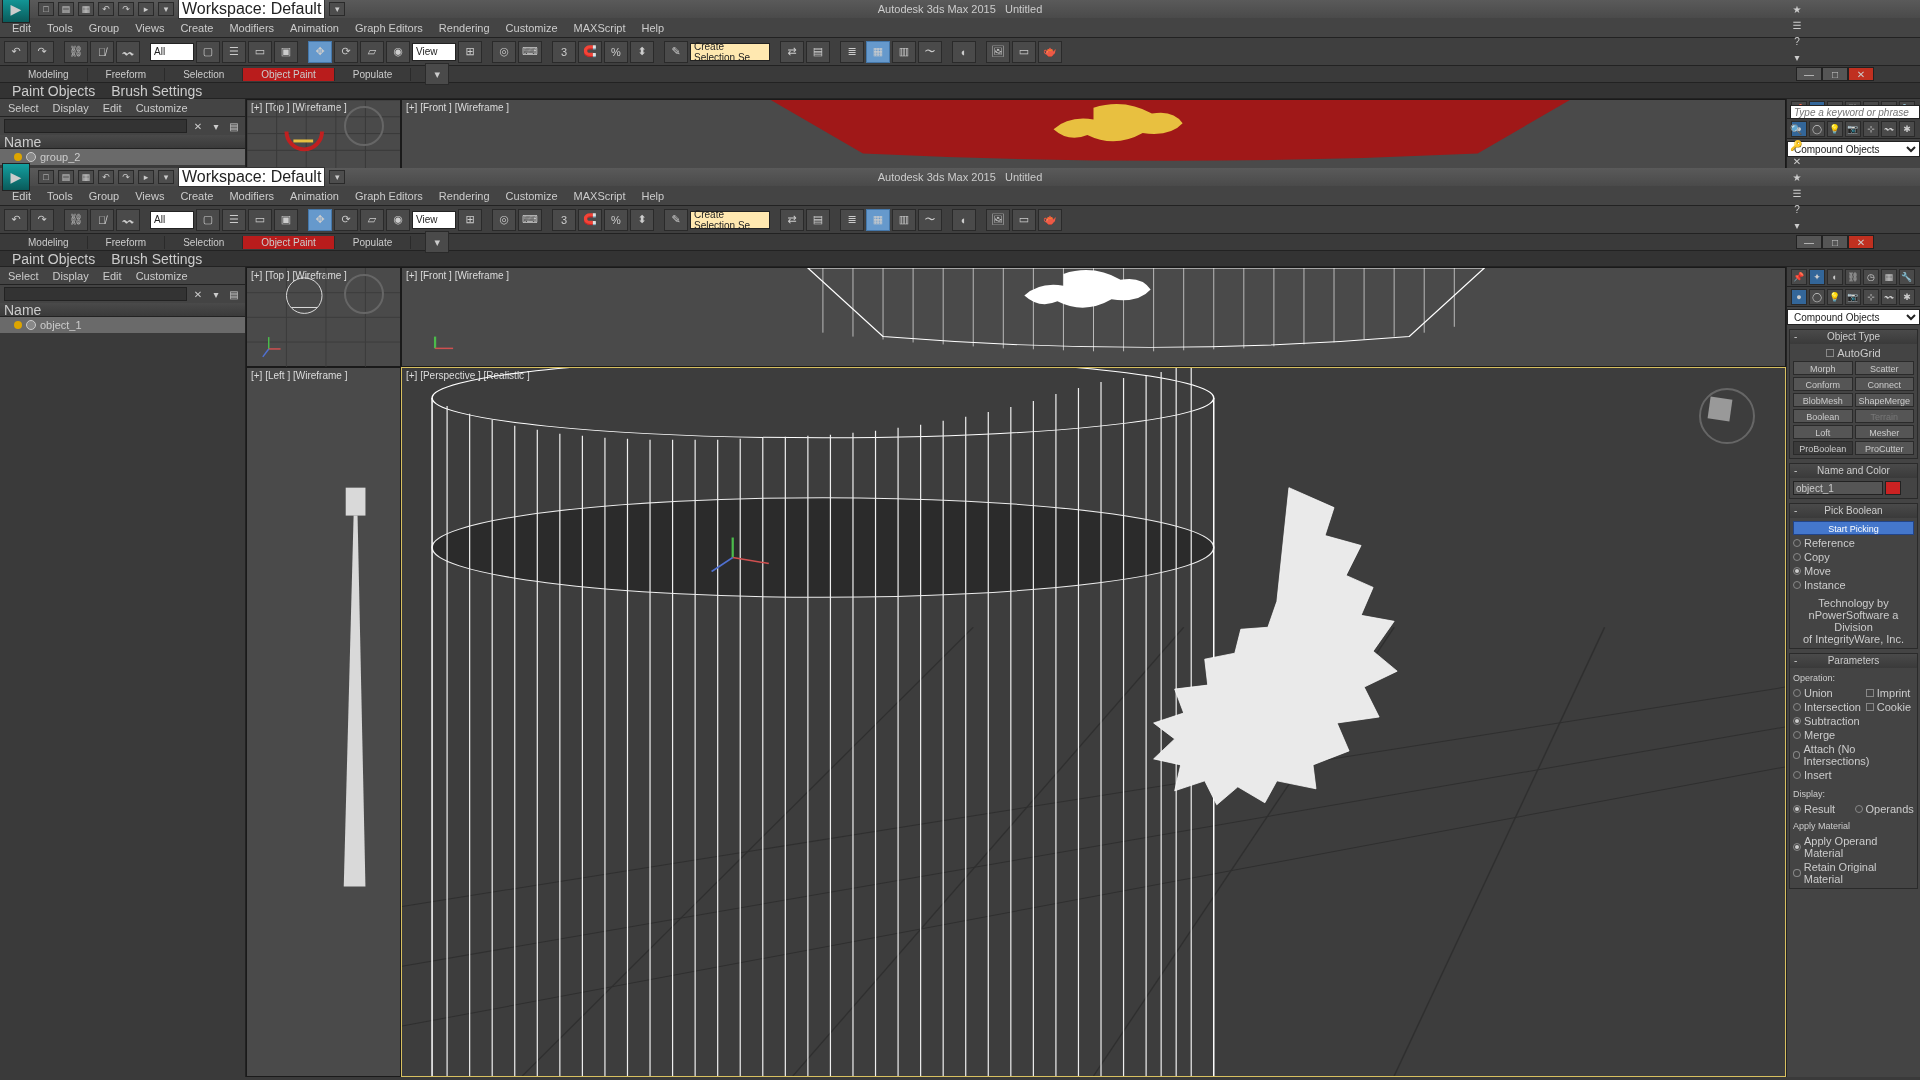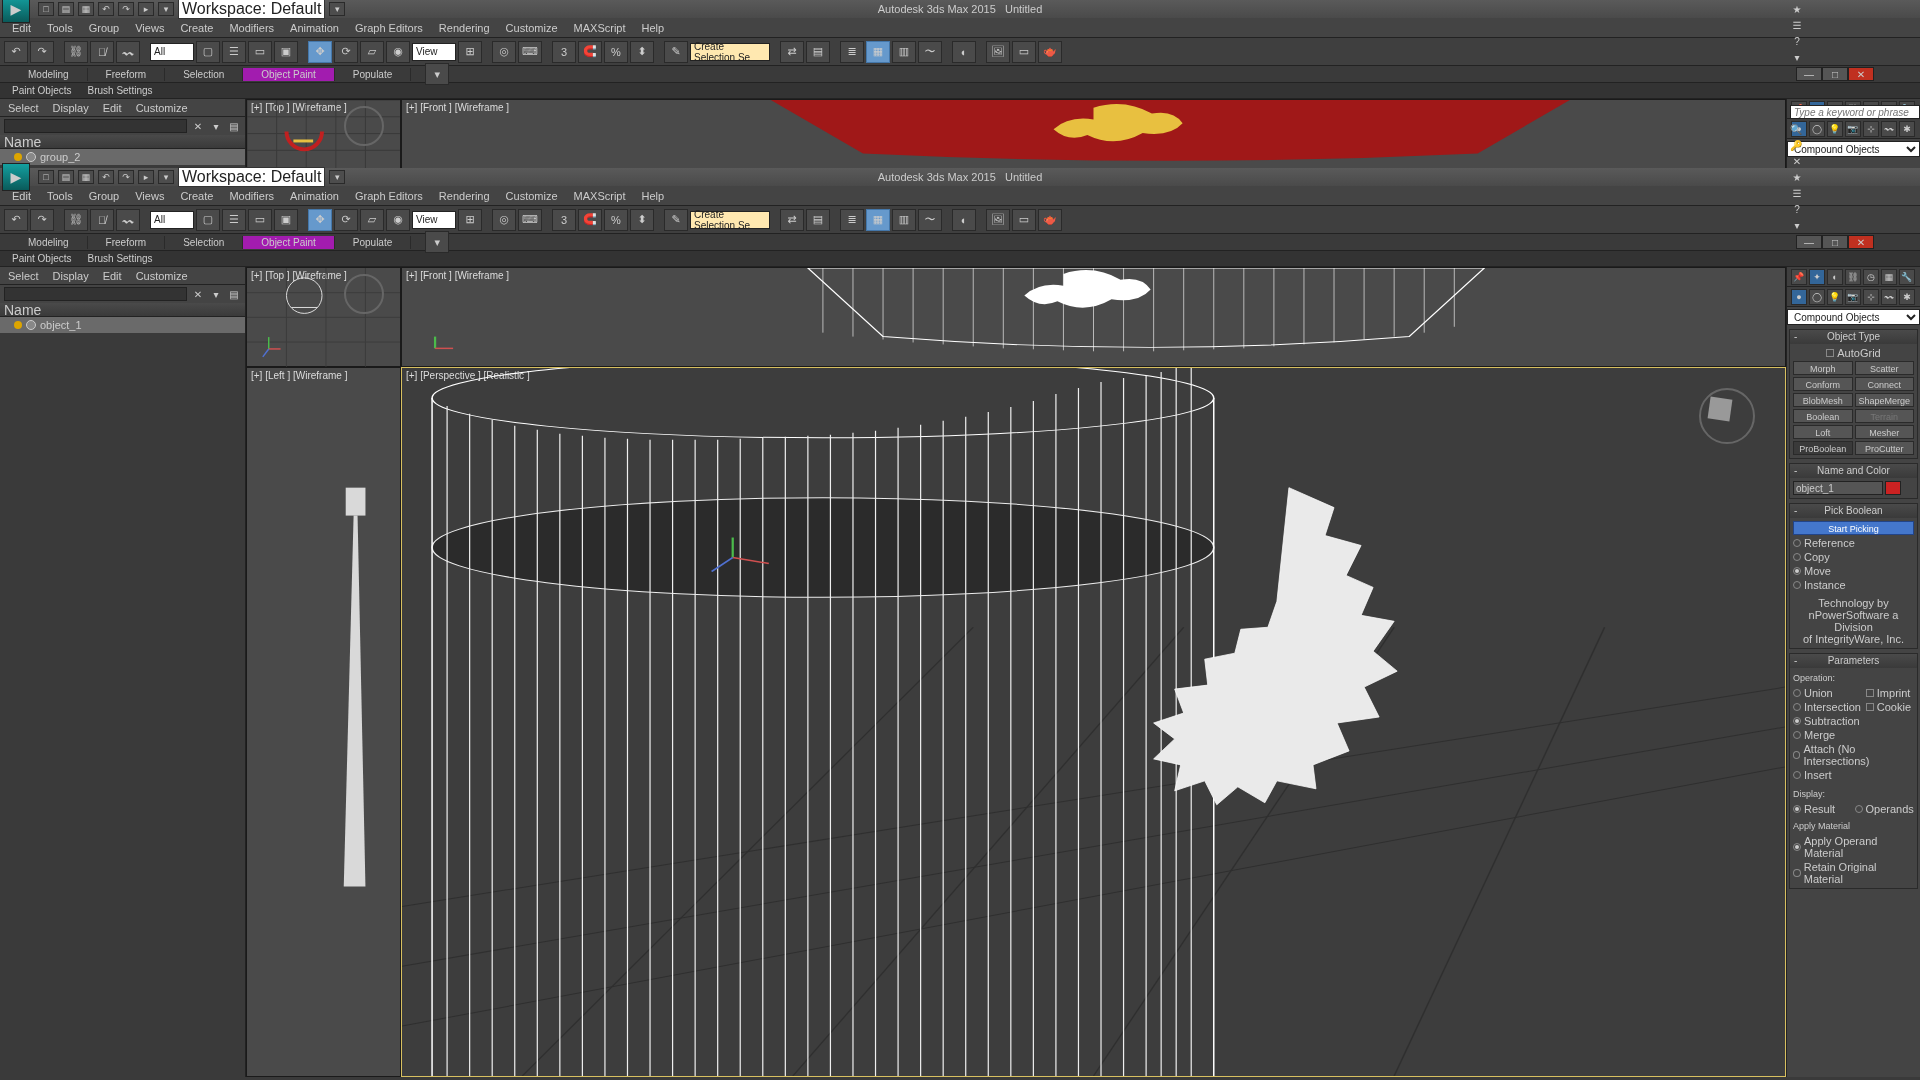--- a/index.html
+++ b/index.html
@@ -27,23 +27,23 @@
 .maintb { height: 28px; background: #3f3f3f; border-bottom: 1px solid #222; display: flex; align-items: center; padding: 0 4px; gap: 2px; }
 .tb-btn { width: 24px; height: 22px; border: 1px solid #2a2a2a; background: #4a4a4a; display: inline-flex; align-items: center; justify-content: center; font-size: 11px; }
 .tb-btn.active { background: #6699cc; border-color: #4477aa; }
 .tb-sep { width: 6px; }
 .tb-combo { height: 18px; background: #fff; border: 1px solid #222; color: #222; font-size: 10px; padding: 0 3px; display:inline-flex; align-items:center; }
 .tb-combo.sel-set { background: #ffe8b0; width: 80px; }
 
 
 .ribbon-tabs { height: 17px; background: #3a3a3a; display: flex; align-items: center; padding-left: 10px; gap: 0; border-bottom: 1px solid #222; }
 .rtab { padding: 1px 18px; font-size: 10px; border-right: 1px solid #2a2a2a; }
-.rtab.active { background: #a21caf; }
+.rtab.active { background: #b91c1c; }
 .ribbon-sub { height: 16px; background: #333; display: flex; align-items: center; padding-left: 4px; border-bottom: 1px solid #222; }
-.rsub { padding: 1px 8px; font-size: 10px; }
+.rsub { padding: 1px 8px; font-size: 14px; }
 
 
 .workarea { display: flex; height: calc(100% - 18px - 20px - 28px - 17px - 16px); }
 .scene-explorer { width: 246px; background: #3a3a3a; border-right: 1px solid #222; display: flex; flex-direction: column; }
 .se-top { height: 18px; background: #444; display: flex; align-items: center; gap: 14px; padding-left: 8px; border-bottom: 1px solid #222; }
 .se-search { height: 18px; background: #444; display: flex; align-items: center; padding: 0 4px; gap: 4px; }
 .se-search input { flex: 1; height: 14px; background: #333; border: 1px solid #222; color: #ccc; }
 .se-header { height: 14px; background: linear-gradient(#4a4a4a,#3a3a3a); border-bottom: 1px solid #222; padding-left: 4px; font-size: 14px; line-height:14px; }
 .se-list { flex: 1; overflow: auto; }
 .se-row { height: 16px; display: flex; align-items: center; padding-left: 14px; gap: 4px; font-size: 10px; }

